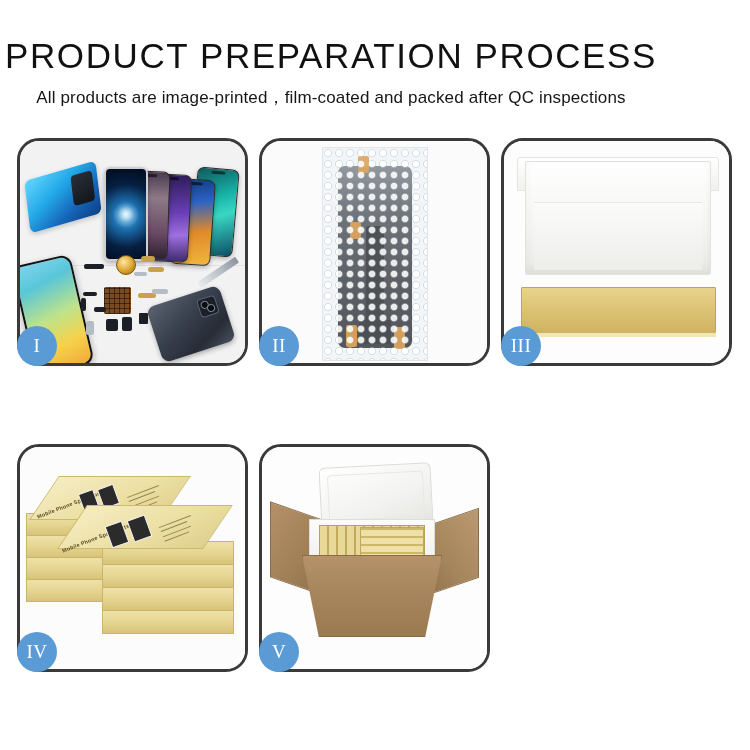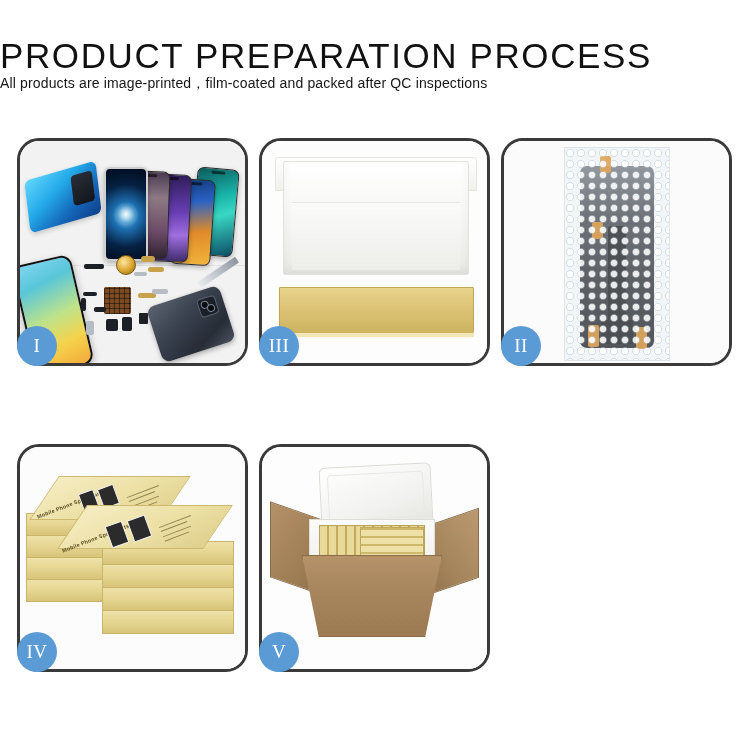--- a/index.html
+++ b/index.html
@@ -18,33 +18,35 @@
     height: 750px;
     background: #ffffff;
   }
 
   
   .header {
     position: absolute;
     top: 38px;
     left: 0;
     width: 662px;
+    text-align: center;
   }
   .title {
     font-family: "Liberation Sans", sans-serif;
     font-size: 35px;
     font-weight: 400;
     letter-spacing: 1.6px;
     color: #111111;
     line-height: 1.05;
     white-space: nowrap;
   }
   .subtitle {
+    margin-top: 11px;
     font-family: "Liberation Sans", sans-serif;
-    font-size: 14px;
+    font-size: 17px;
     font-weight: 400;
     letter-spacing: 0.15px;
     color: #161616;
     white-space: nowrap;
   }
 
   
   .grid {
     position: absolute;
     top: 138px;
@@ -455,51 +457,51 @@
         <div class="prt dark" style="left:119px;top:172px;width:9px;height:11px;border-radius:1px;"></div>
         <div class="prt silver" style="left:144px;top:185px;width:10px;height:3px;"></div>
         <div class="prt silver" style="left:148px;top:192px;width:8px;height:3px;"></div>
 
         <div class="housing">
           <div class="cam"></div>
         </div>
         <div class="tweezers"></div>
       </div>
       <div class="badge">I</div>
-    </div>
-
-    <div class="panel">
-      <div class="panel-inner p3">
-        <div class="box3-foamflap"></div>
-        <div class="box3-lid"></div>
-        <div class="box3-bubble"></div>
-        <div class="box3-base"></div>
-        <div class="box3-front-edge"></div>
-      </div>
-      <div class="badge">III</div>
     </div>
 
     <div class="panel">
       <div class="panel-inner p2">
         <div class="bubblebag">
           <div class="innerpart">
             <div class="strip"></div>
             <div class="conn"></div>
           </div>
           <div class="tape" style="left:35px;top:8px;"></div>
           <div class="tape" style="left:27px;top:74px;"></div>
           <div class="tape" style="left:23px;bottom:13px;height:22px;"></div>
           <div class="tape" style="right:22px;bottom:11px;height:22px;"></div>
           <div class="bubbleglass"></div>
         </div>
       </div>
       <div class="badge">II</div>
     </div>
 
     <div class="panel">
+      <div class="panel-inner p3">
+        <div class="box3-foamflap"></div>
+        <div class="box3-lid"></div>
+        <div class="box3-bubble"></div>
+        <div class="box3-base"></div>
+        <div class="box3-front-edge"></div>
+      </div>
+      <div class="badge">III</div>
+    </div>
+
+    <div class="panel">
       <div class="panel-inner p4">
         <div class="stack">
 
           <div class="sbox" style="left:0px;top:42px;width:96px;height:23px;"></div>
           <div class="sbox" style="left:0px;top:64px;width:96px;height:23px;"></div>
           <div class="sbox" style="left:0px;top:86px;width:96px;height:23px;"></div>
           <div class="sbox" style="left:0px;top:108px;width:96px;height:23px;"></div>
 
           <div class="sbox" style="left:76px;top:70px;width:132px;height:24px;"></div>
           <div class="sbox" style="left:76px;top:93px;width:132px;height:24px;"></div>

